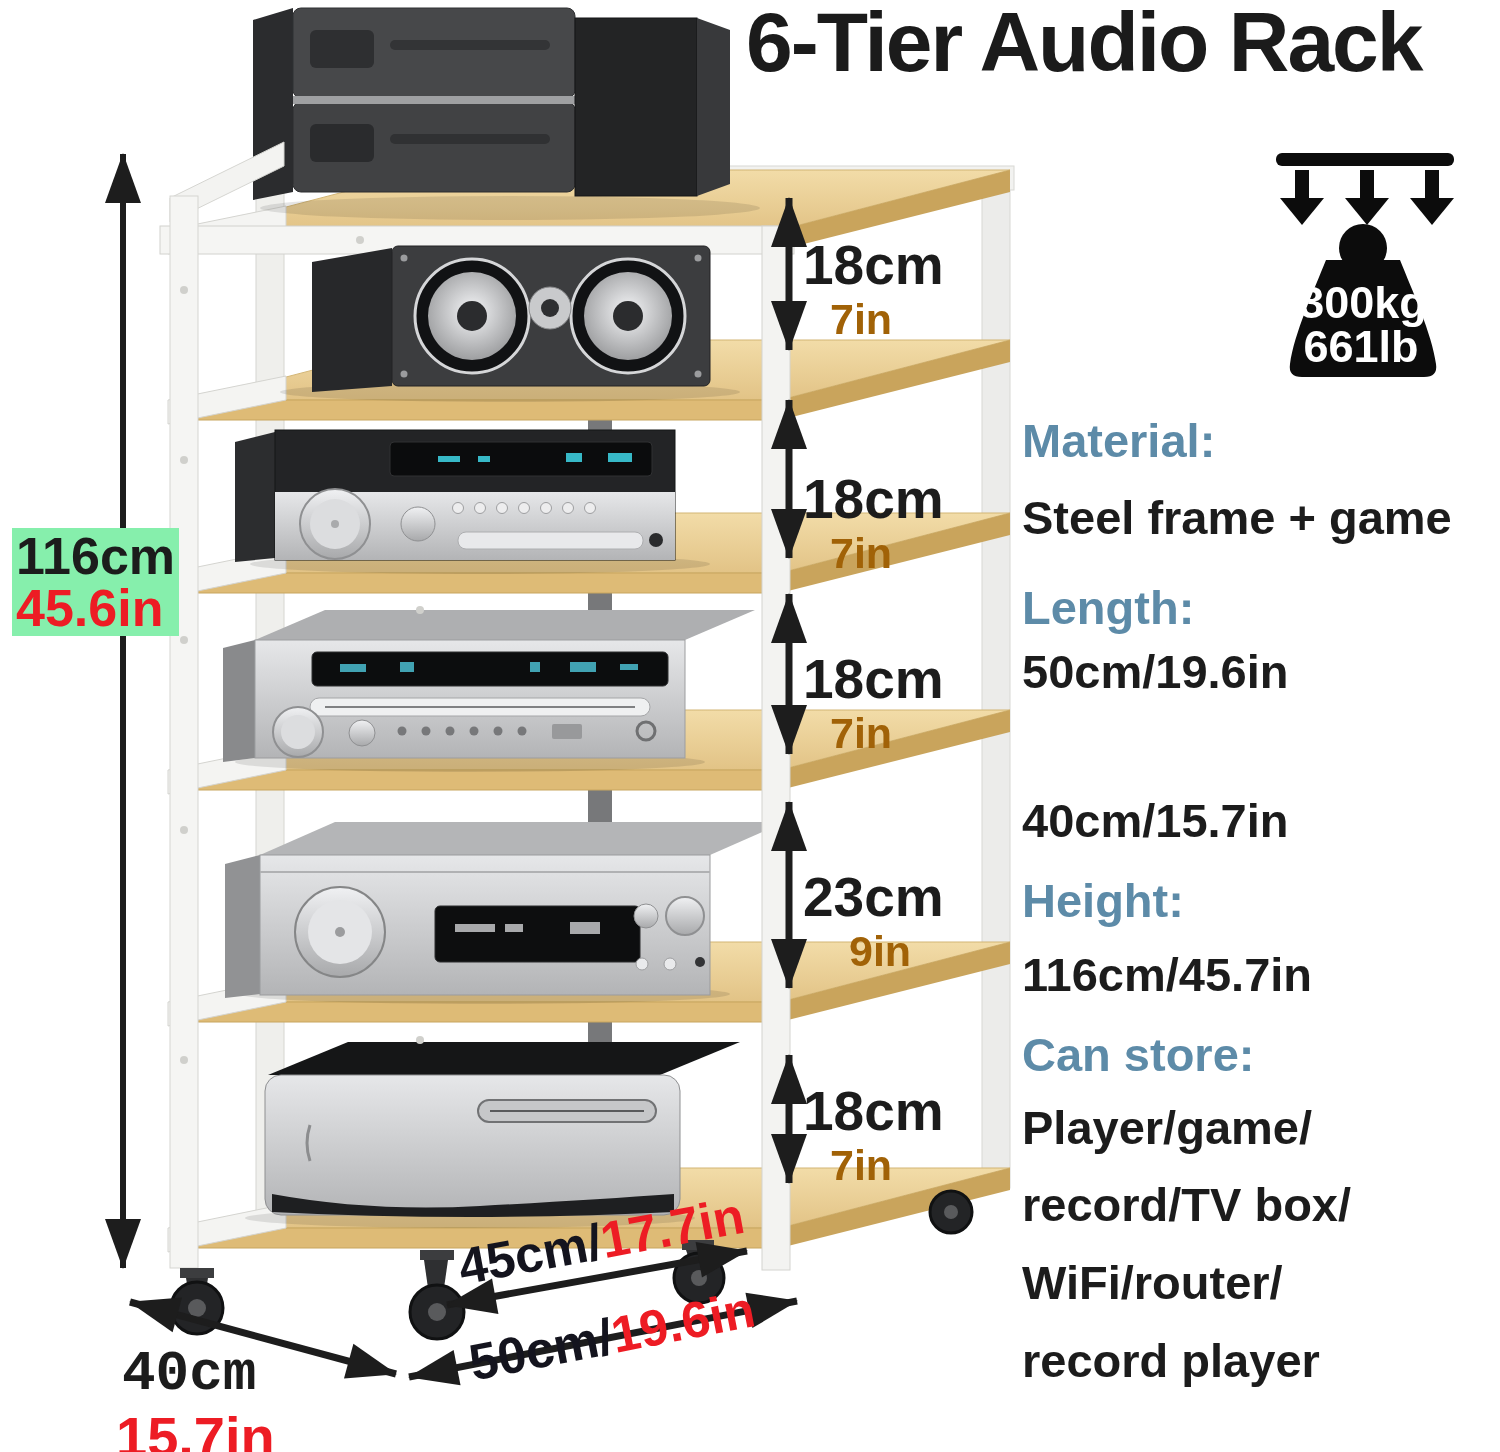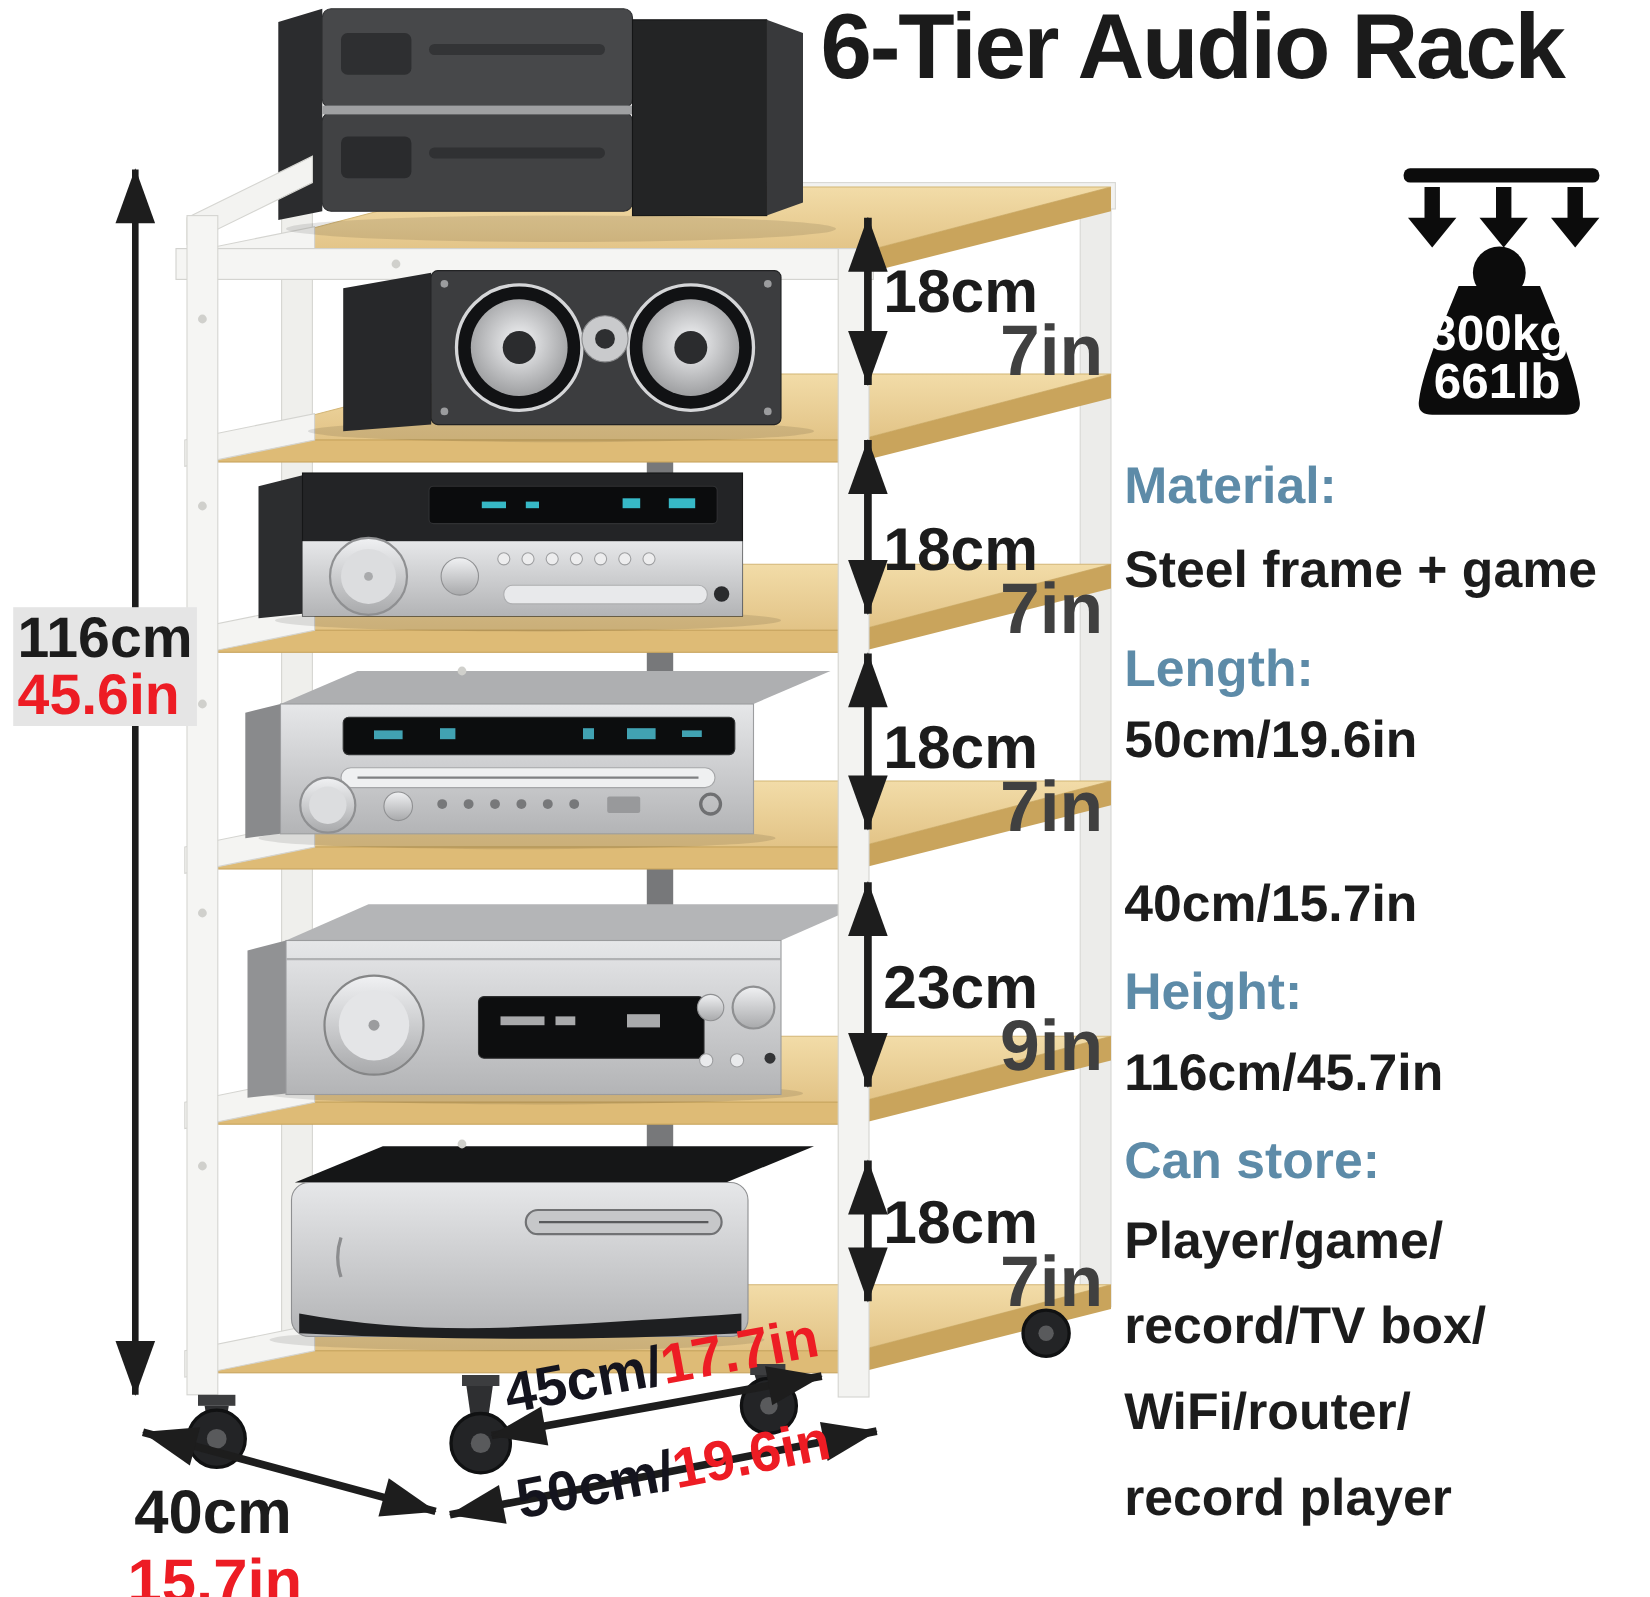--- a/index.html
+++ b/index.html
@@ -5,26 +5,26 @@
   html,body{margin:0;padding:0;background:#ffffff;}
   .canvas{position:relative;width:1500px;height:1452px;background:#ffffff;overflow:hidden;
           font-family:"Liberation Sans",sans-serif;font-weight:bold;color:#1c1c1c;margin-left:10px;}
   .abs{position:absolute;}
   .title{left:736px;top:-6px;width:760px;font-size:84px;letter-spacing:-2px;color:#1b1b1b;white-space:nowrap;}
   .spec-line{left:1012px;width:480px;font-size:47px;white-space:nowrap;}
   .spec-heading{color:#5d8ba8;}
   .spec-value{color:#1c1c1c;}
   .gap-label{left:793px;width:200px;}
   .gap-cm{font-size:55px;line-height:58px;color:#1c1c1c;white-space:nowrap;}
-  .gap-in{font-size:65px;line-height:50px;color:#404040;padding-left:27px;white-space:nowrap;text-align:right;}
+  .gap-in{font-size:43px;line-height:50px;color:#a16207;padding-left:27px;white-space:nowrap;}
   .gap-in.wide{padding-left:46px;}
-  .h-label{left:2px;top:552px;background:#e5e5e5;padding:2px 4px;}
+  .h-label{left:2px;top:528px;background:#86efac;padding:2px 4px;}
   .h-cm{font-size:52px;line-height:52px;color:#1c1c1c;}
   .h-in{font-size:52px;line-height:52px;color:#ed1c24;}
-  .d40-cm{left:112px;top:1342px;font-size:56px;color:#1c1c1c;}
+  .d40-cm{left:112px;top:1342px;font-size:56px;color:#1c1c1c;font-family:Liberation Mono, monospace;}
   .d40-in{left:106px;top:1404px;font-size:56px;color:#ed1c24;}
   .diag{white-space:nowrap;font-size:51px;}
   .diag .cm{color:#14141e;}
   .diag .in{color:#ed1c24;}
   .d45{left:449px;top:1238px;transform:rotate(-10.5deg);transform-origin:left center;}
   .d50{left:460px;top:1334px;transform:rotate(-11deg);transform-origin:left center;}
   svg{display:block;}
 </style>
 </head>
 <body>

